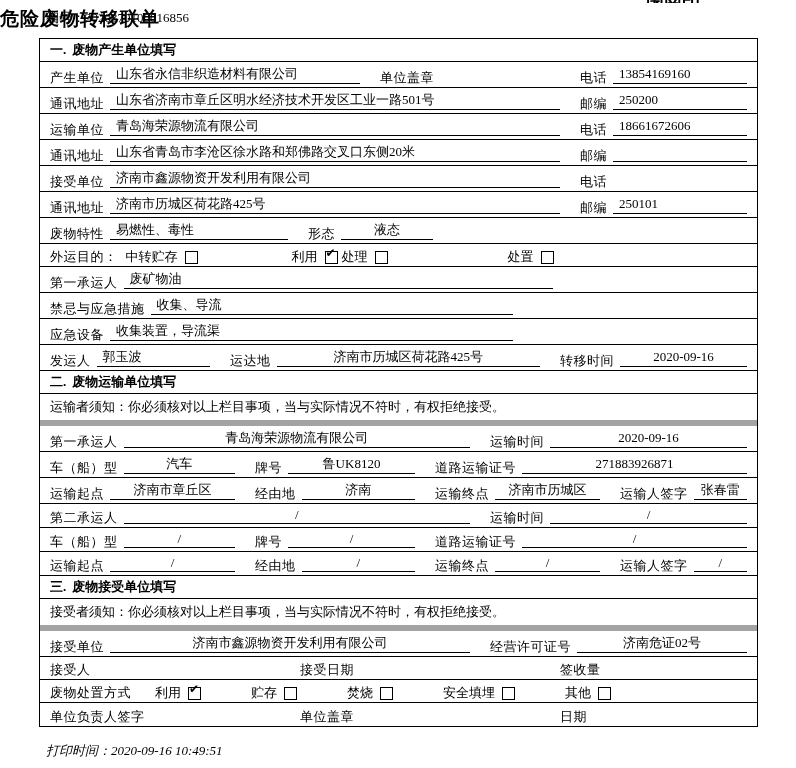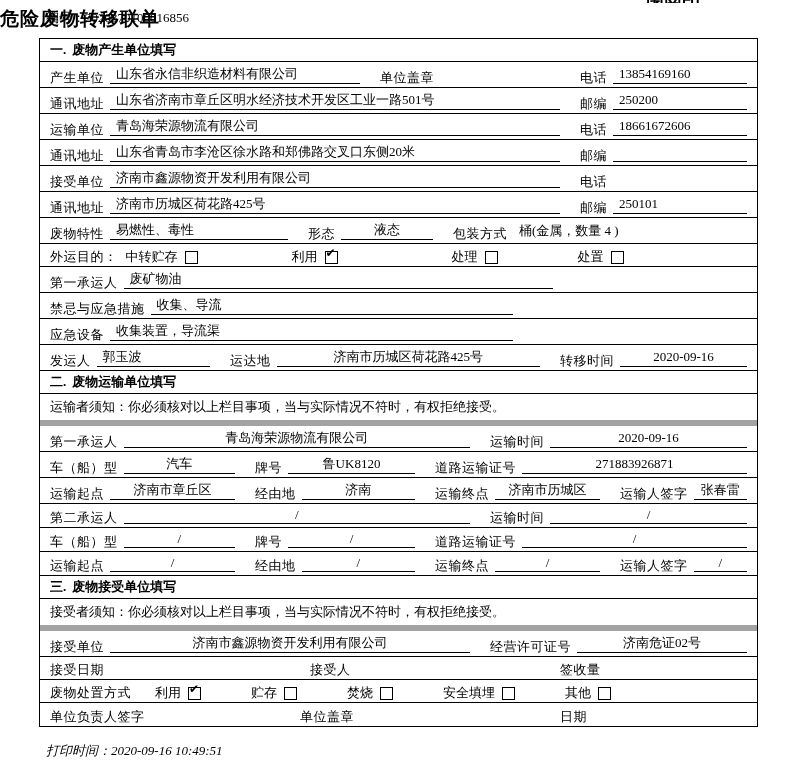--- a/index.html
+++ b/index.html
@@ -244,42 +244,38 @@
 
     <div class="row">
       <div class="cell" style="width:258px">
         <span class="label">废物特性</span>
         <span class="val">易燃性、毒性</span>
       </div>
       <div class="cell" style="width:145px">
         <span class="label">形态</span>
         <span class="val center">液态</span>
       </div>
-      <div class="cell" style="flex:1">
-        <span class="label">包装方式</span>
-        <span class="val plain">桶(金属，数量 4 )</span>
-      </div>
     </div>
 
     <div class="row">
       <div class="cell" style="flex:1">
         <span class="label">外运目的：</span>
         <span class="chk" style="margin-left:8px">
           <span>中转贮存</span>
           <span class="box"></span>
         </span>
         <span class="chk" style="margin-left:90px">
           <span>利用</span>
           <span class="box checked"></span>
         </span>
-        <span class="chk" style="margin-left:110px">
+        <span class="chk" style="">
           <span>处理</span>
           <span class="box"></span>
         </span>
-        <span class="chk" style="margin-left:76px">
+        <span class="chk" style="margin-left:116px">
           <span>处置</span>
           <span class="box"></span>
         </span>
       </div>
     </div>
 
     <div class="row">
       <div class="cell" style="flex:1">
         <span class="label">第一承运人</span>
         <span class="val" style="margin-right:200px">废矿物油</span>
@@ -424,26 +420,26 @@
         <span class="label">接受单位</span>
         <span class="val center">济南市鑫源物资开发利用有限公司</span>
       </div>
       <div class="cell" style="flex:1">
         <span class="label">经营许可证号</span>
         <span class="val center">济南危证02号</span>
       </div>
     </div>
 
     <div class="row">
+      <div class="cell" style="width:250px">
+        <span class="label">接受人</span>
+        <span class="val plain"></span>
+      </div>
       <div class="cell" style="width:260px">
         <span class="label">接受日期</span>
-        <span class="val plain"></span>
-      </div>
-      <div class="cell" style="width:250px">
-        <span class="label">接受人</span>
         <span class="val plain"></span>
       </div>
       <div class="cell" style="flex:1">
         <span class="label">签收量</span>
         <span class="val plain"></span>
       </div>
     </div>
 
     <div class="row">
       <div class="cell" style="flex:1">

